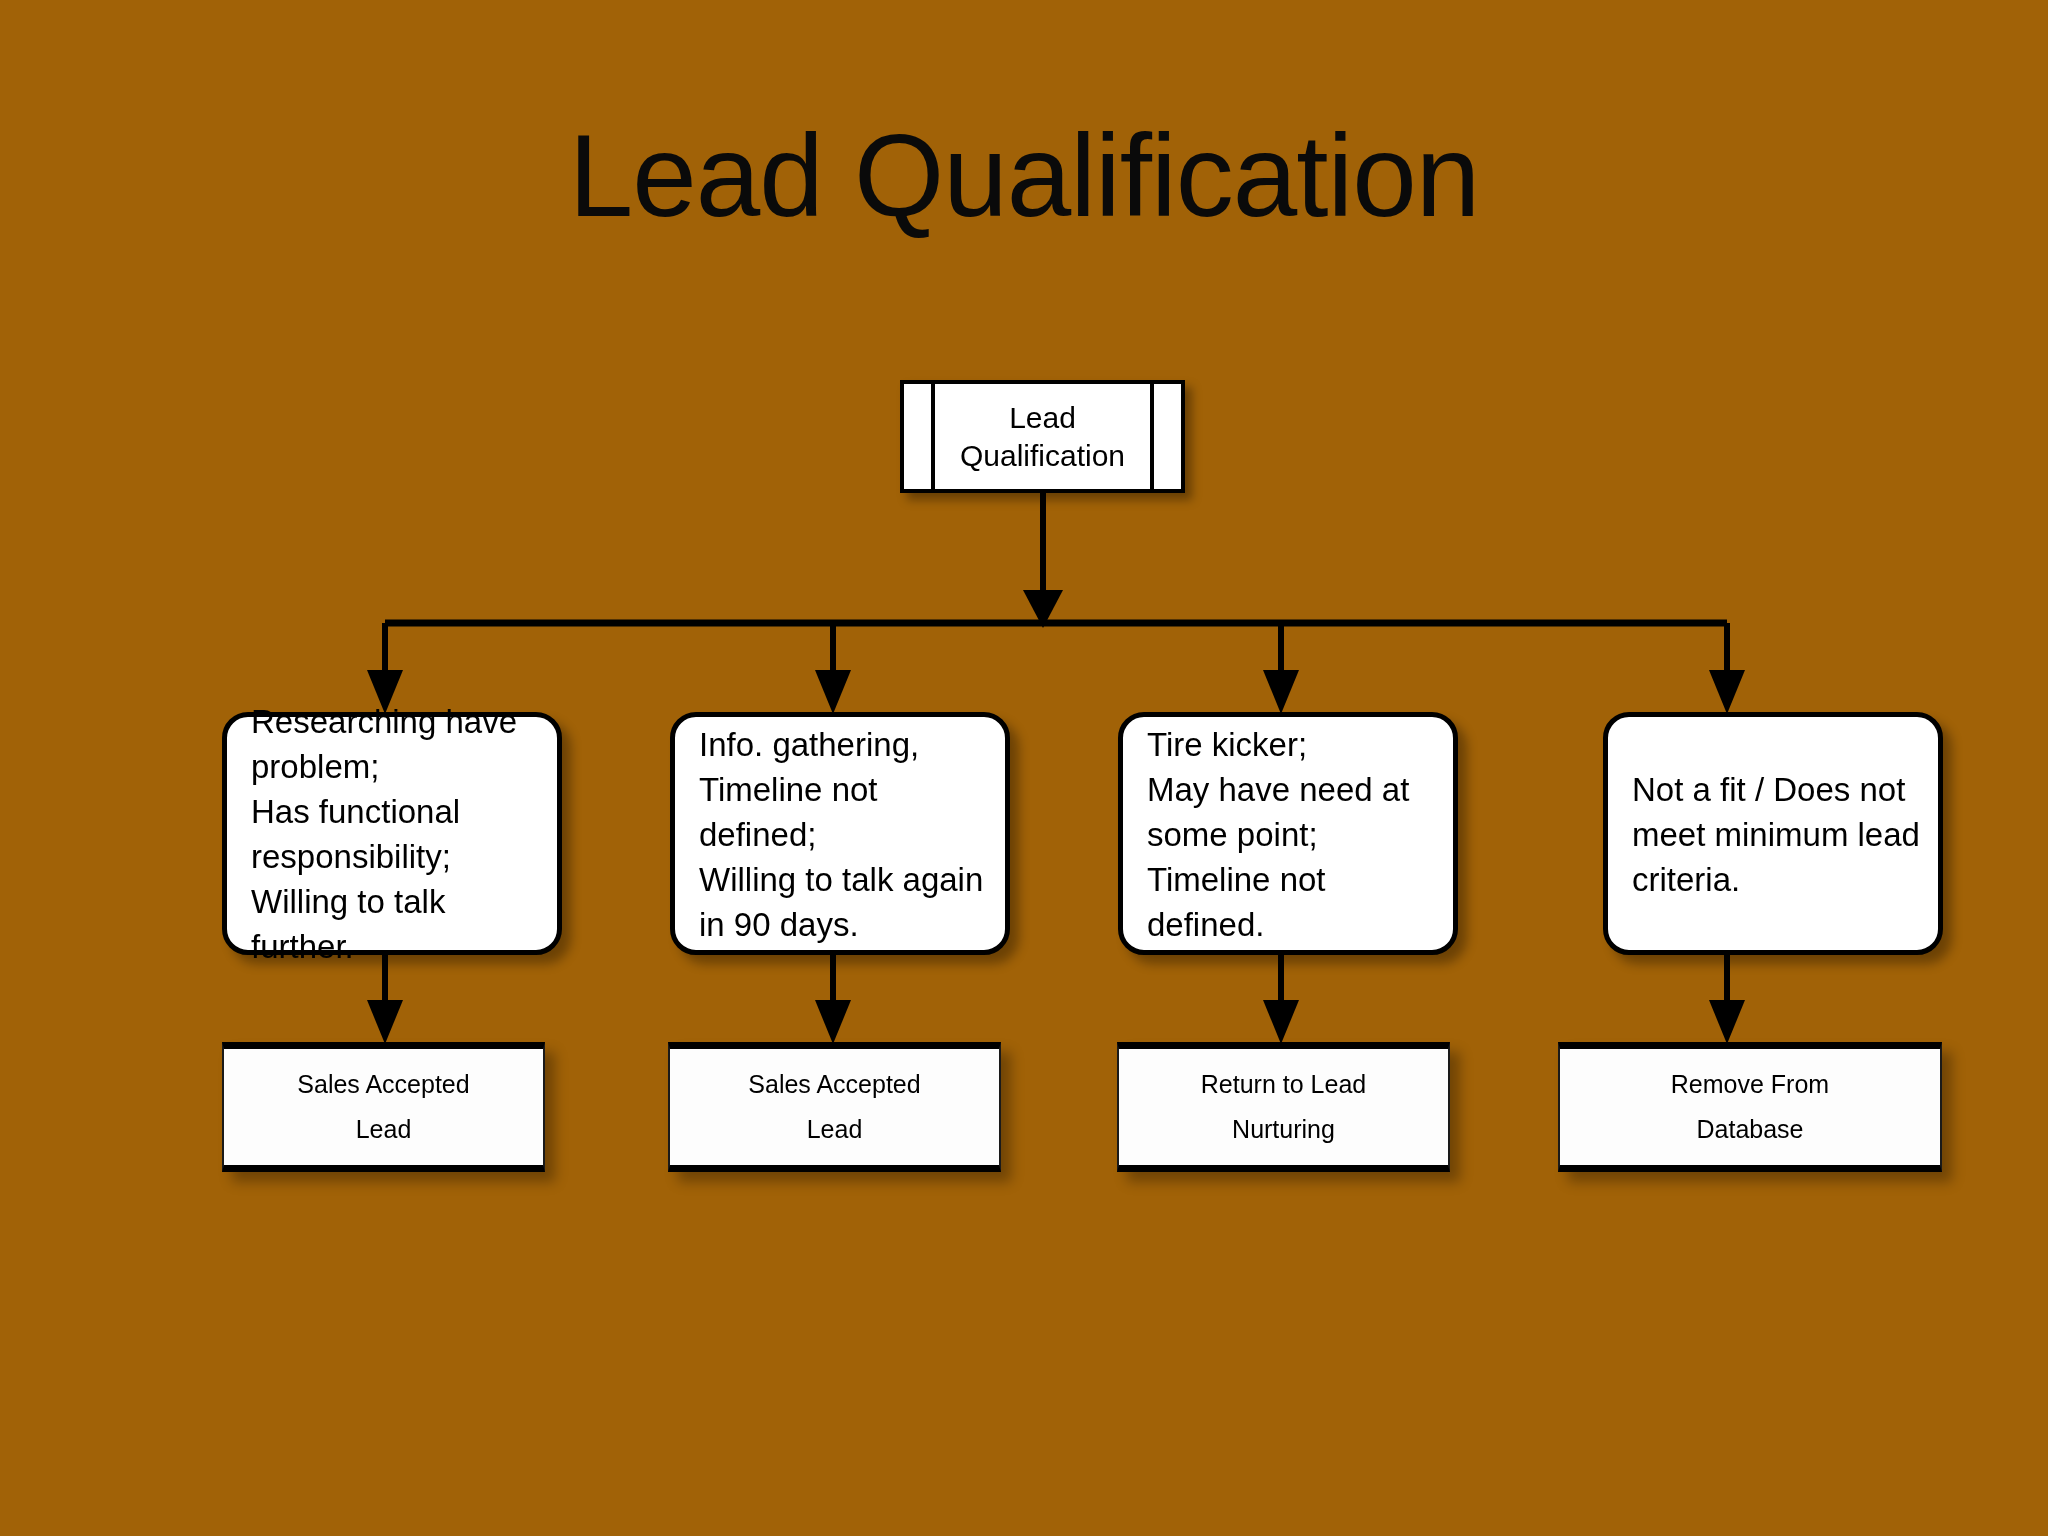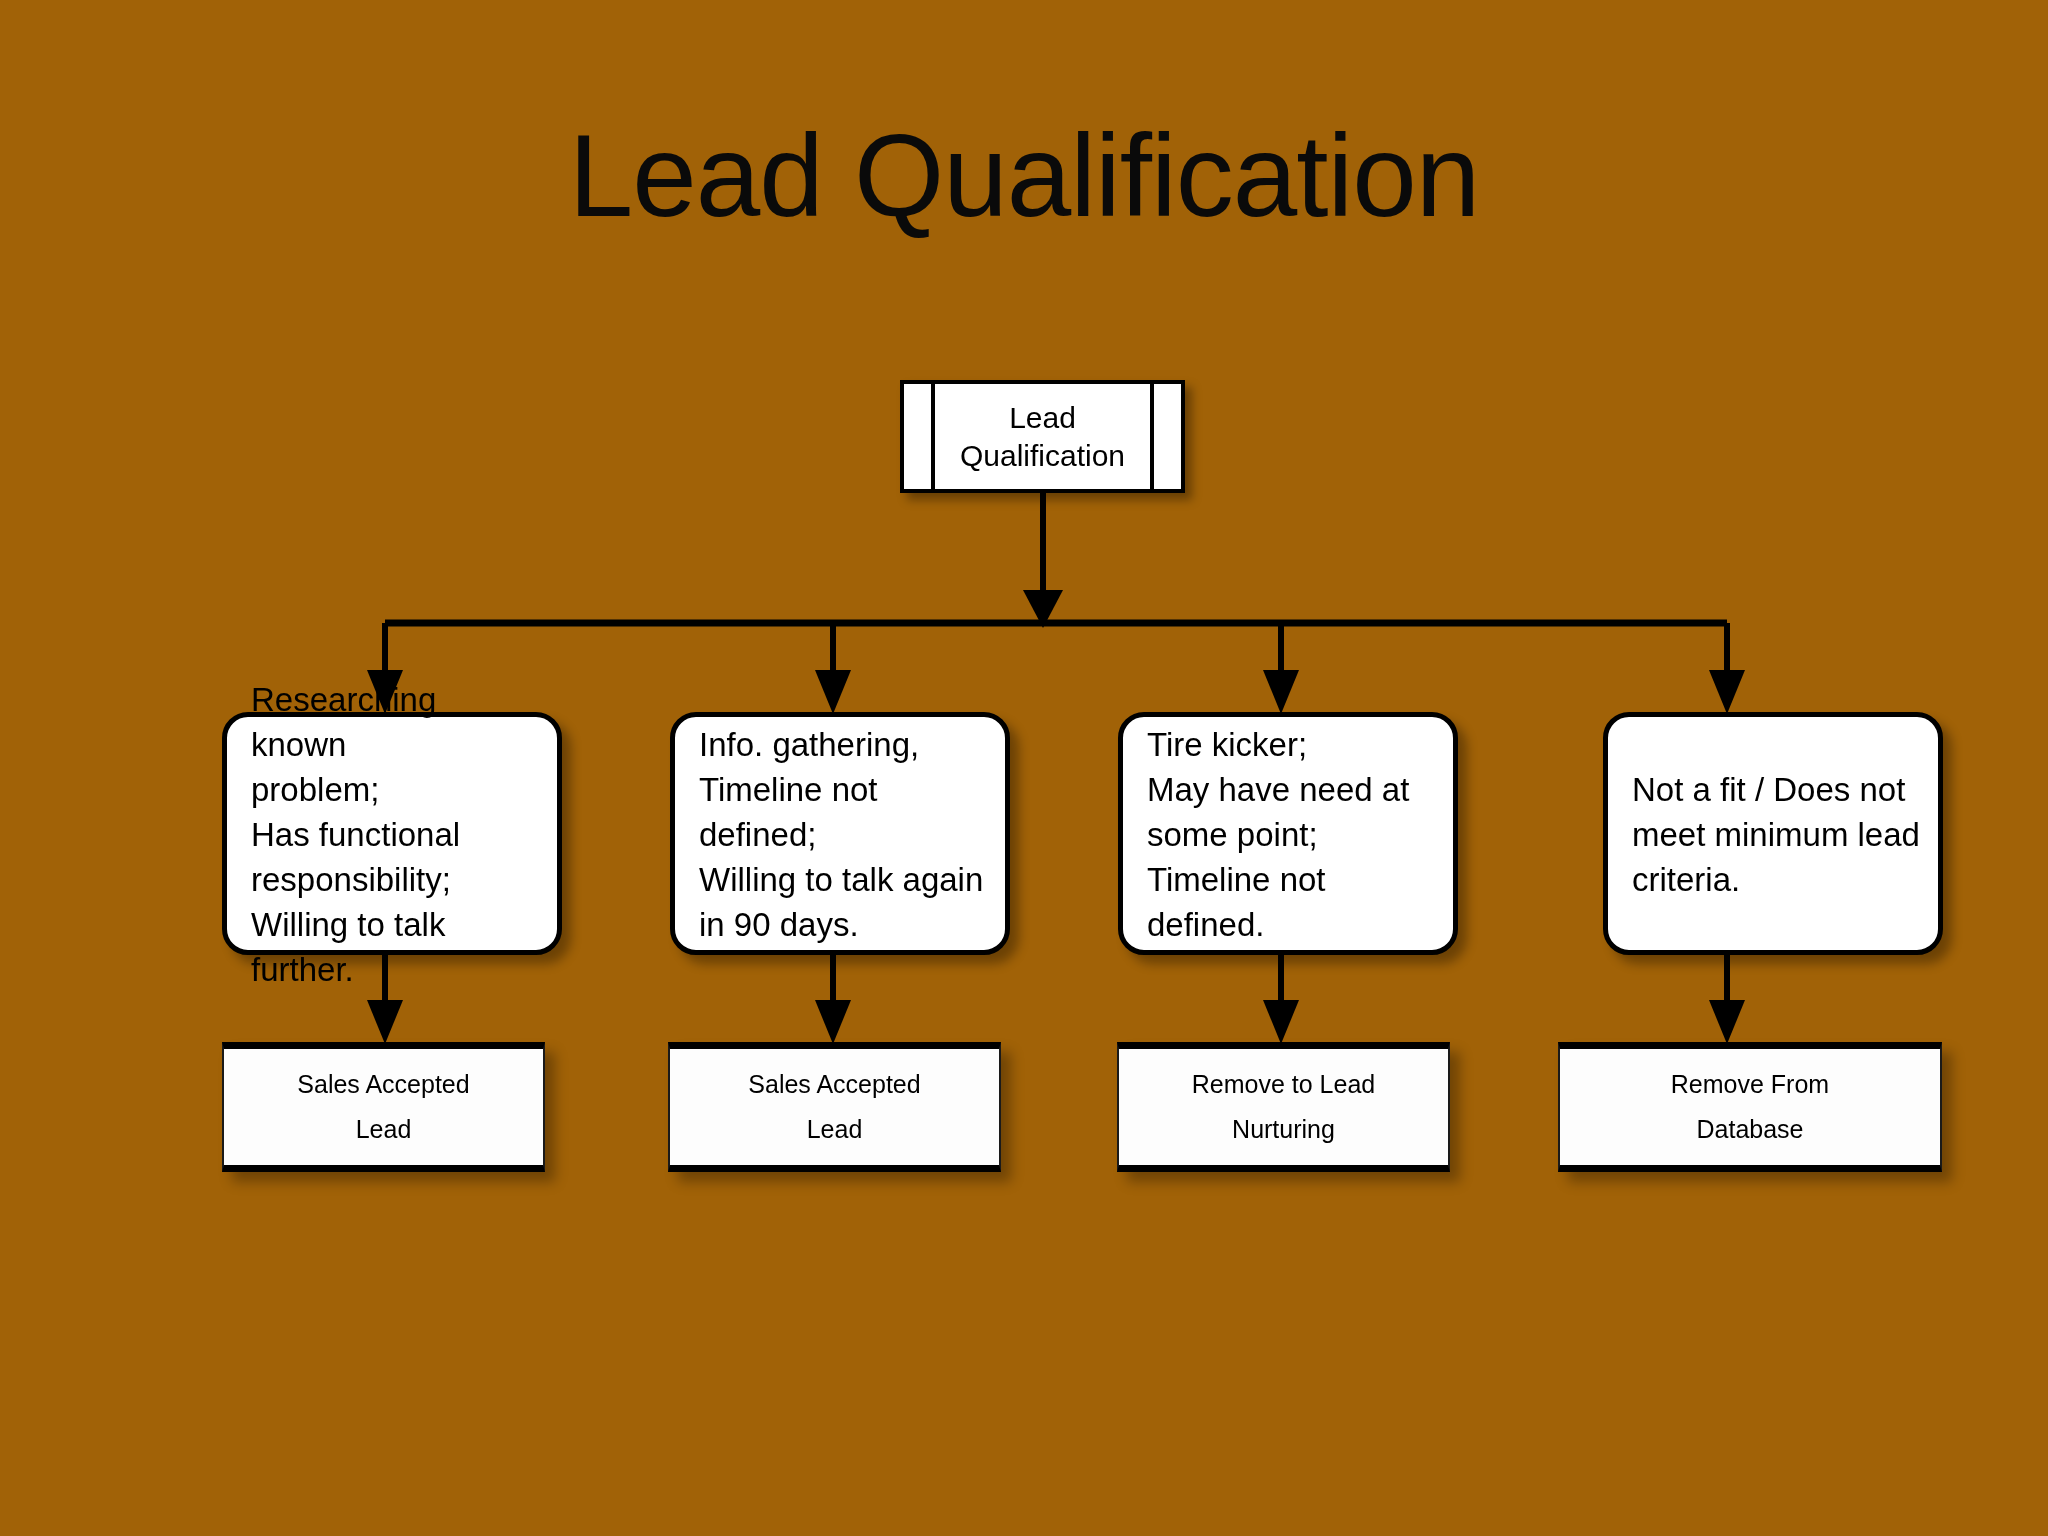--- a/index.html
+++ b/index.html
@@ -182,21 +182,21 @@
   </svg>
 
   <div id="root-node">
     <span class="side-bar left"></span>
     <span class="side-bar right"></span>
     <div class="node-label">Lead
 Qualification</div>
   </div>
 
   <div class="criteria-box" style="left:222px; width:340px;">
-    <div class="box-text">Researching known
+    <div class="box-text">Researching have
 problem;
 Has functional
 responsibility;
 Willing to talk further.</div>
   </div>
 
   <div class="criteria-box" style="left:670px; width:340px;">
     <div class="box-text">Info. gathering,
 Timeline not defined;
 Willing to talk again
@@ -220,21 +220,21 @@
     <div class="box-text">Sales Accepted
 Lead</div>
   </div>
 
   <div class="outcome-box" style="left:668px; width:333px;">
     <div class="box-text">Sales Accepted
 Lead</div>
   </div>
 
   <div class="outcome-box" style="left:1117px; width:333px;">
-    <div class="box-text">Remove to Lead
+    <div class="box-text">Return to Lead
 Nurturing</div>
   </div>
 
   <div class="outcome-box" style="left:1558px; width:384px;">
     <div class="box-text">Remove From
 Database</div>
   </div>
 
 </div>
 

